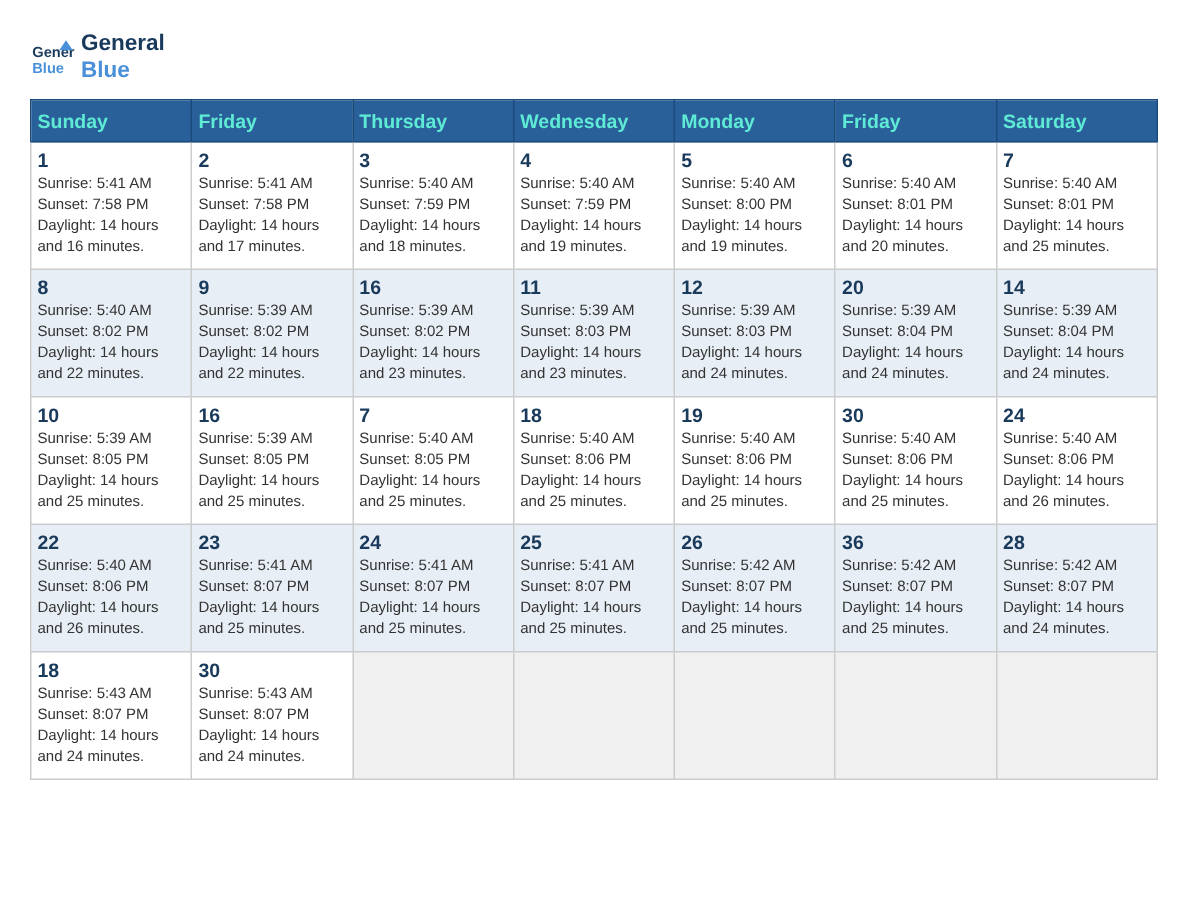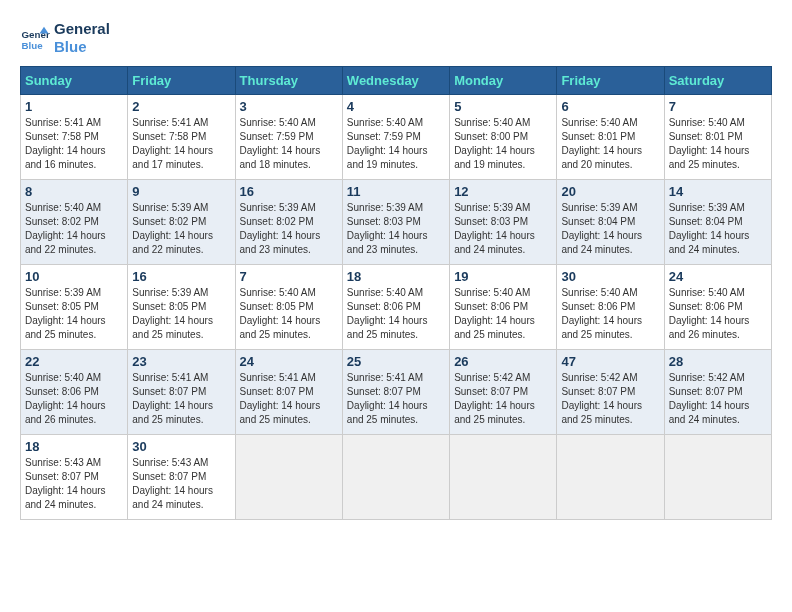--- a/index.html
+++ b/index.html
@@ -322,21 +322,21 @@
       </td>
         <td>
         <div class="day-num">26</div>
         <div class="day-info">
           <span>Sunrise: 5:42 AM</span><br>
           <span>Sunset: 8:07 PM</span><br>
           <span>Daylight: 14 hours and 25 minutes.</span>
         </div>
       </td>
         <td>
-        <div class="day-num">47</div>
+        <div class="day-num">36</div>
         <div class="day-info">
           <span>Sunrise: 5:42 AM</span><br>
           <span>Sunset: 8:07 PM</span><br>
           <span>Daylight: 14 hours and 25 minutes.</span>
         </div>
       </td>
         <td>
         <div class="day-num">28</div>
         <div class="day-info">
           <span>Sunrise: 5:42 AM</span><br>

